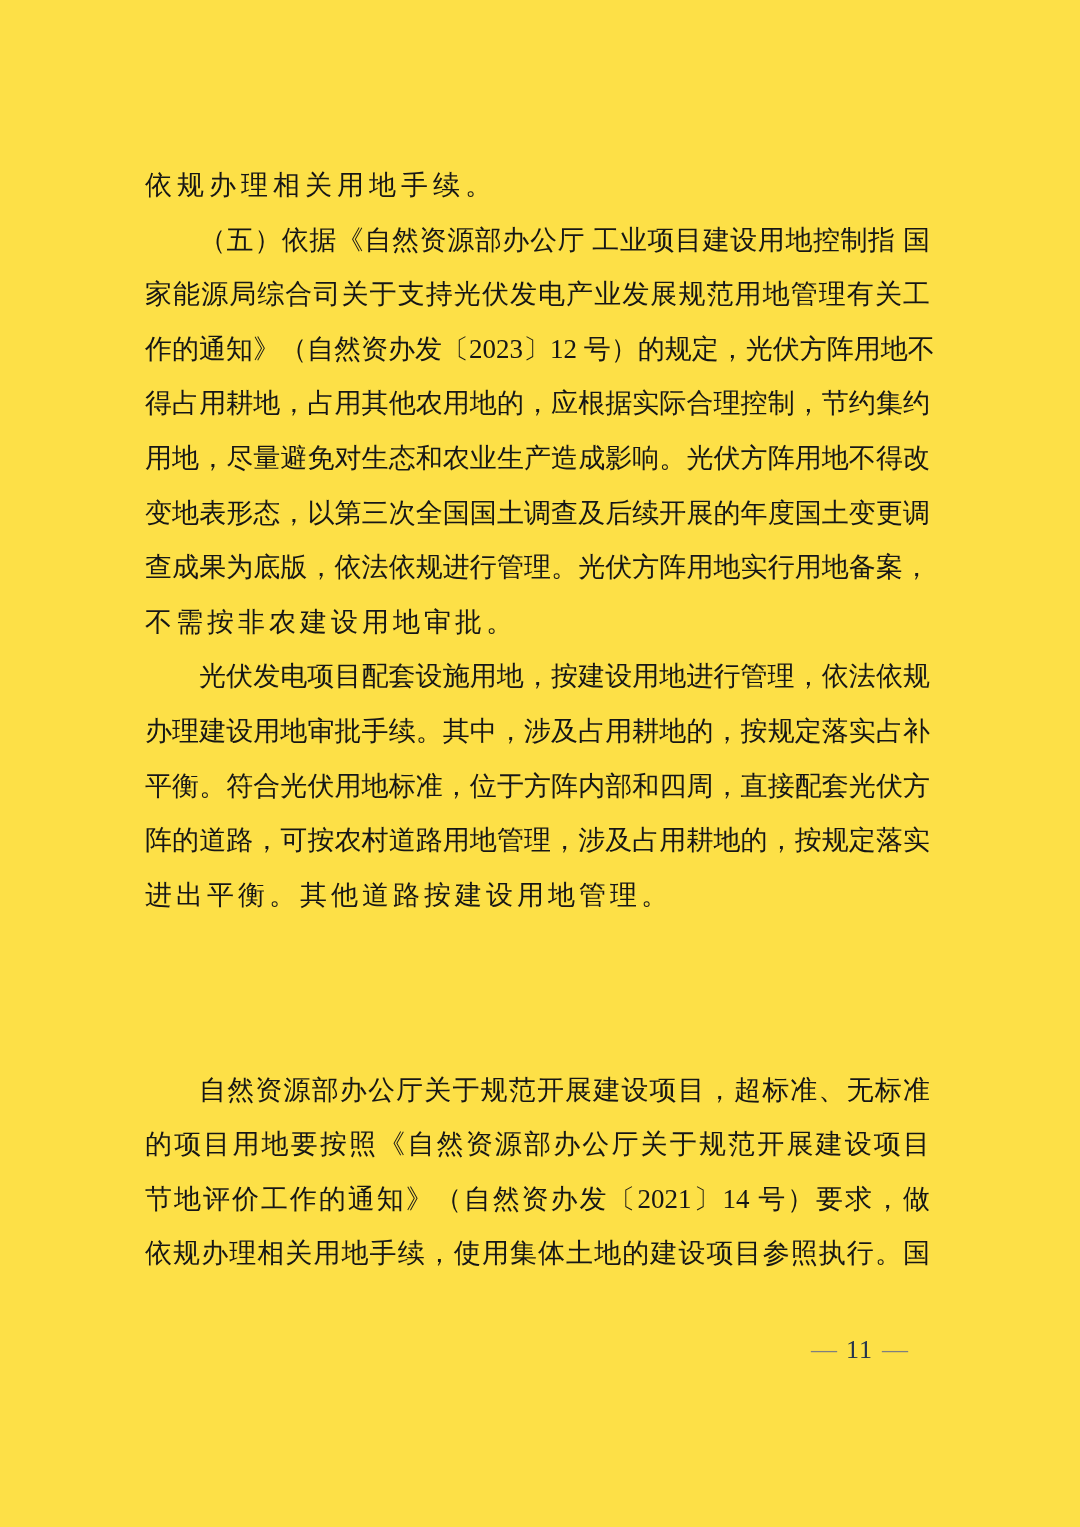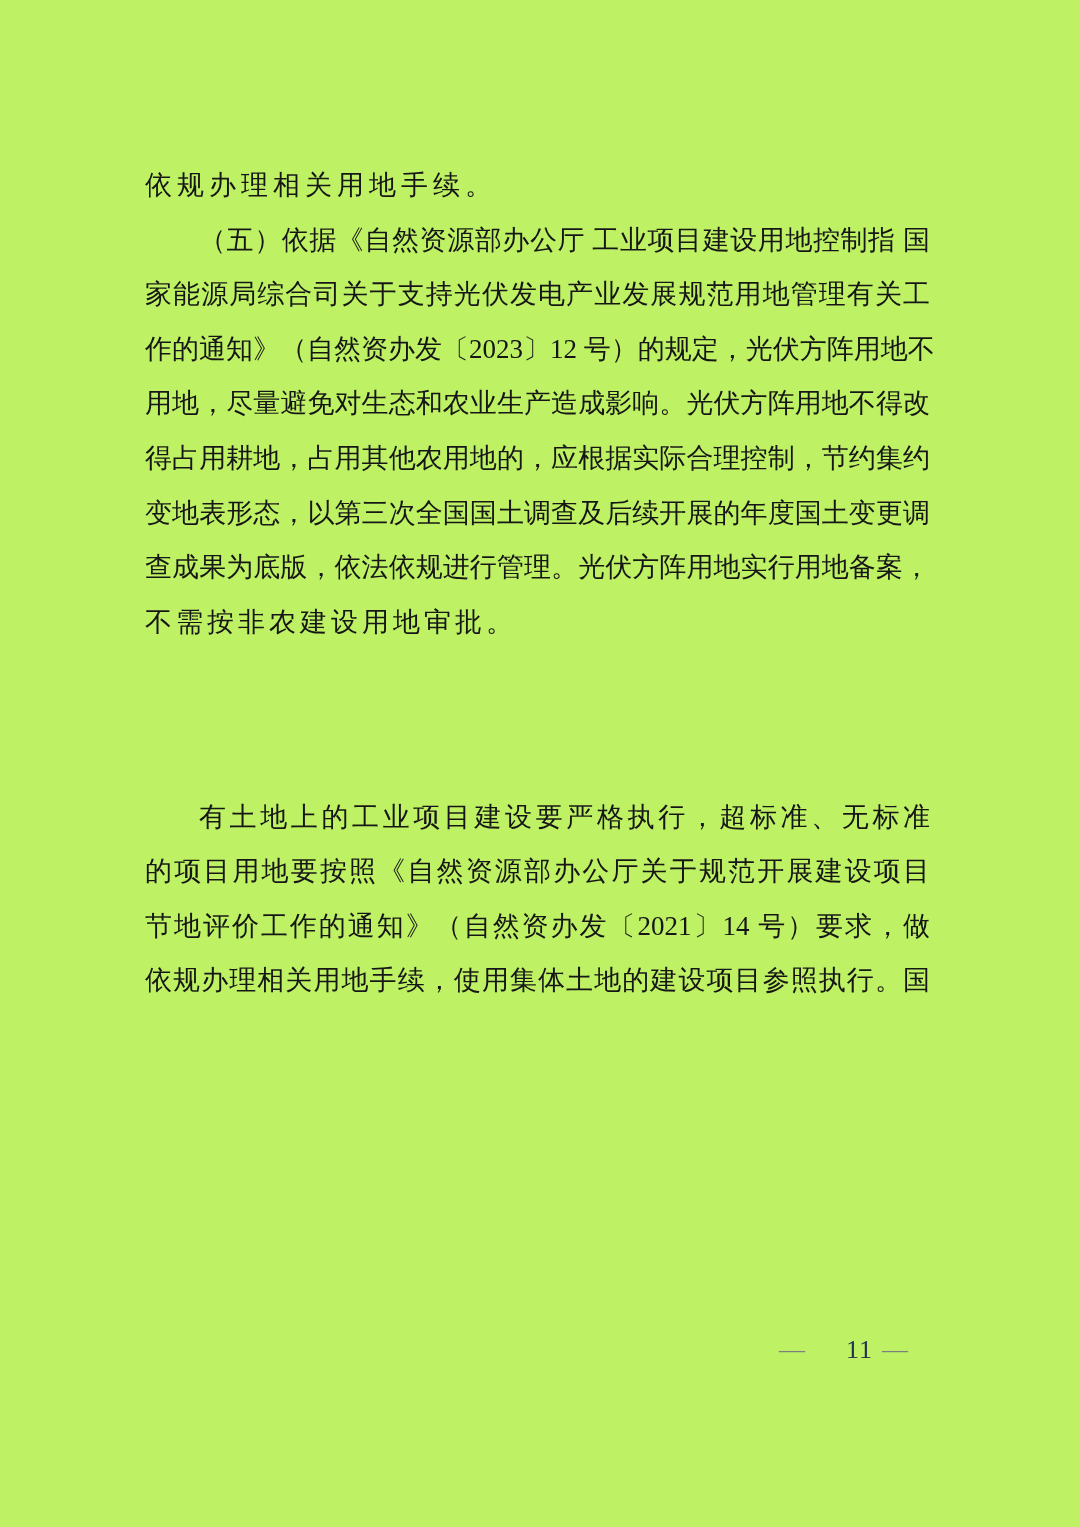--- a/index.html
+++ b/index.html
@@ -1,20 +1,20 @@
 <!DOCTYPE html>
 <html><head>
 <meta charset="utf-8">
 <style>
   html, body { margin: 0; padding: 0; background: #ffffff; }
   .page {
     position: relative;
     width: 1080px;
     height: 1527px;
-    background: #bef264;
+    background: #fde047;
     overflow: hidden;
     font-family: "Liberation Serif", serif;
   }
   .content {
     position: absolute;
     left: 145px;
     top: 158px;
     width: 785px;
   }
   .line {
@@ -72,51 +72,57 @@
     white-space: nowrap;
   }
   .page-footer .dash {
     color: #7f7f7f;
     margin: 0 9px;
     font-weight: normal;
   }
   .page-footer .num {
     color: #24344d;
     letter-spacing: 1px;
-    margin-left: 32px;
   }
 </style>
 </head>
 <body>
 
 <div class="page">
   <div class="content">
 
     <div class="para">
       <div class="line short p1">依规办理相关用地手续。</div>
     </div>
 
     <div class="para">
       <div class="line indent">（五）依据《自然资源部办公厅 工业项目建设用地控制指 国</div>
       <div class="line">家能源局综合司关于支持光伏发电产业发展规范用地管理有关工</div>
       <div class="line">作的通知》（自然资办发〔2023〕12 号）的规定，光伏方阵用地不</div>
+      <div class="line">得占用耕地，占用其他农用地的，应根据实际合理控制，节约集约</div>
       <div class="line">用地，尽量避免对生态和农业生产造成影响。光伏方阵用地不得改</div>
-      <div class="line">得占用耕地，占用其他农用地的，应根据实际合理控制，节约集约</div>
       <div class="line">变地表形态，以第三次全国国土调查及后续开展的年度国土变更调</div>
       <div class="line">查成果为底版，依法依规进行管理。光伏方阵用地实行用地备案，</div>
       <div class="line short">不需按非农建设用地审批。</div>
     </div>
 
+    <div class="para">
+      <div class="line indent">光伏发电项目配套设施用地，按建设用地进行管理，依法依规</div>
+      <div class="line">办理建设用地审批手续。其中，涉及占用耕地的，按规定落实占补</div>
+      <div class="line">平衡。符合光伏用地标准，位于方阵内部和四周，直接配套光伏方</div>
+      <div class="line">阵的道路，可按农村道路用地管理，涉及占用耕地的，按规定落实</div>
+      <div class="line short">进出平衡。其他道路按建设用地管理。</div>
+    </div>
 
     <div class="chapter-heading"></div>
 
     <div class="article-heading"></div>
 
     <div class="para">
-      <div class="line indent">有土地上的工业项目建设要严格执行，超标准、无标准</div>
+      <div class="line indent">自然资源部办公厅关于规范开展建设项目，超标准、无标准</div>
       <div class="line">的项目用地要按照《自然资源部办公厅关于规范开展建设项目</div>
       <div class="line">节地评价工作的通知》（自然资办发〔2021〕14 号）要求，做</div>
       <div class="line">依规办理相关用地手续，使用集体土地的建设项目参照执行。国</div>
     </div>
 
   </div>
 
   <div class="page-footer">
     <span class="dash">—</span><span class="num">11</span><span class="dash">—</span>
   </div>

